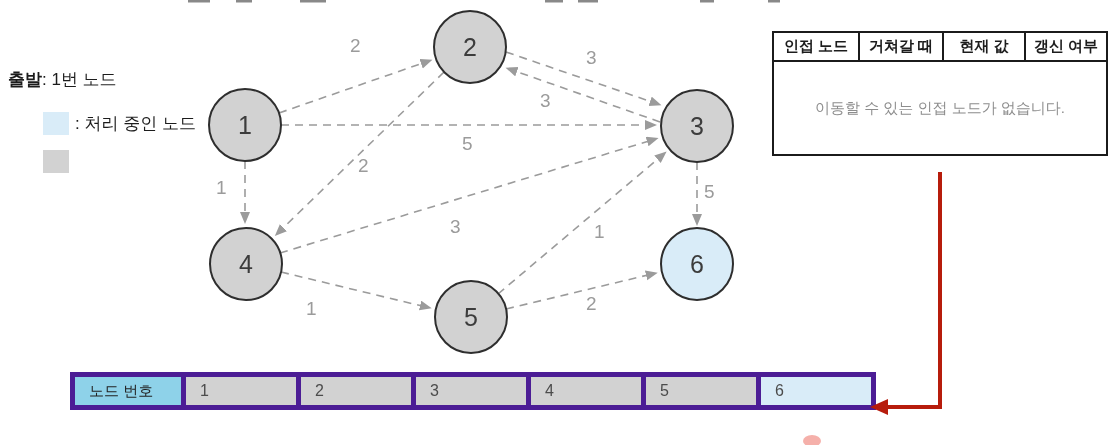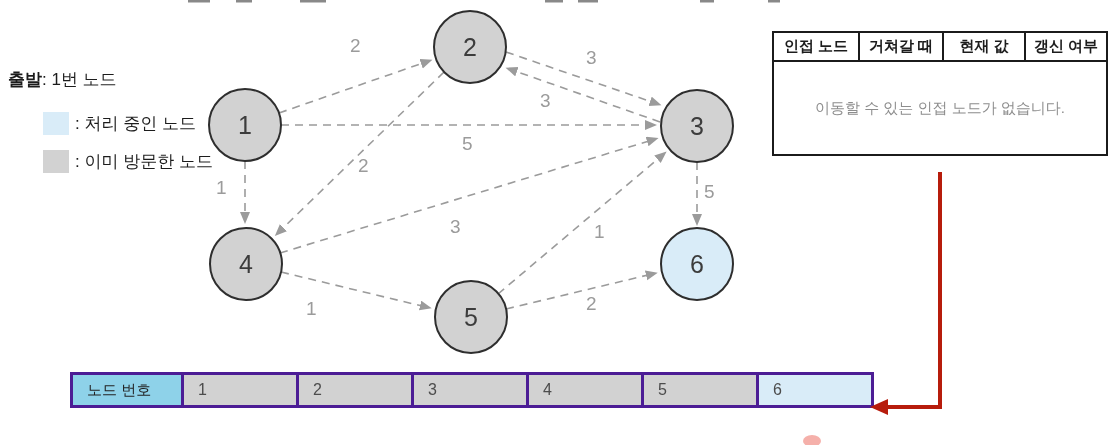--- a/index.html
+++ b/index.html
@@ -55,21 +55,21 @@
     height:92px;display:flex;align-items:center;justify-content:center;
     font-size:15px;color:var(--text-gray);text-align:center;
   }
   
   .dist-table{
     position:absolute;left:70px;top:372px;border-collapse:collapse;
     border:1px solid #9f9f9f;
   }
   .dist-table td{
     height:33px;font-size:16px;vertical-align:middle;
-    padding-left:14px;border:3px solid #4c1d95;
+    padding-left:14px;border:5px solid #4c1d95;
   }
   .dist-table td.rowhead{
     width:111px;background:var(--table-header-blue);
     color:#222;font-size:15px;
   }
   .dist-table td.num{width:115px;background:var(--cell-gray);color:#4c4c4c;}
   .dist-table td.num.hl{background:var(--cell-highlight);}
   .dist-table td.val{background:#ffffff;color:#4c4c4c;border:1px solid #d6d6d6;}
   
   svg.overlay{position:absolute;left:0;top:0;pointer-events:none;}
@@ -83,21 +83,20 @@
 <div class="stage">
 
   <div class="legend">
     <div class="legend-start"><b>출발</b><span>: 1번 노드</span></div>
     <div class="legend-row">
       <span class="swatch processing"></span>
       <span class="lbl">: 처리 중인 노드</span>
     </div>
     <div class="legend-row">
       <span class="swatch visited"></span>
-      <span class="lbl">: 이미 방문한 노드</span>
     </div>
   </div>
 
   <svg class="graph" width="780" height="370" viewBox="0 0 780 370">
     <defs>
       <marker id="arrow" markerUnits="userSpaceOnUse" markerWidth="13" markerHeight="11" refX="2" refY="5" orient="auto">
         <path class="edge-arrowhead" d="M0,0 L12,5 L0,10 Z"></path>
       </marker>
     </defs>
 

